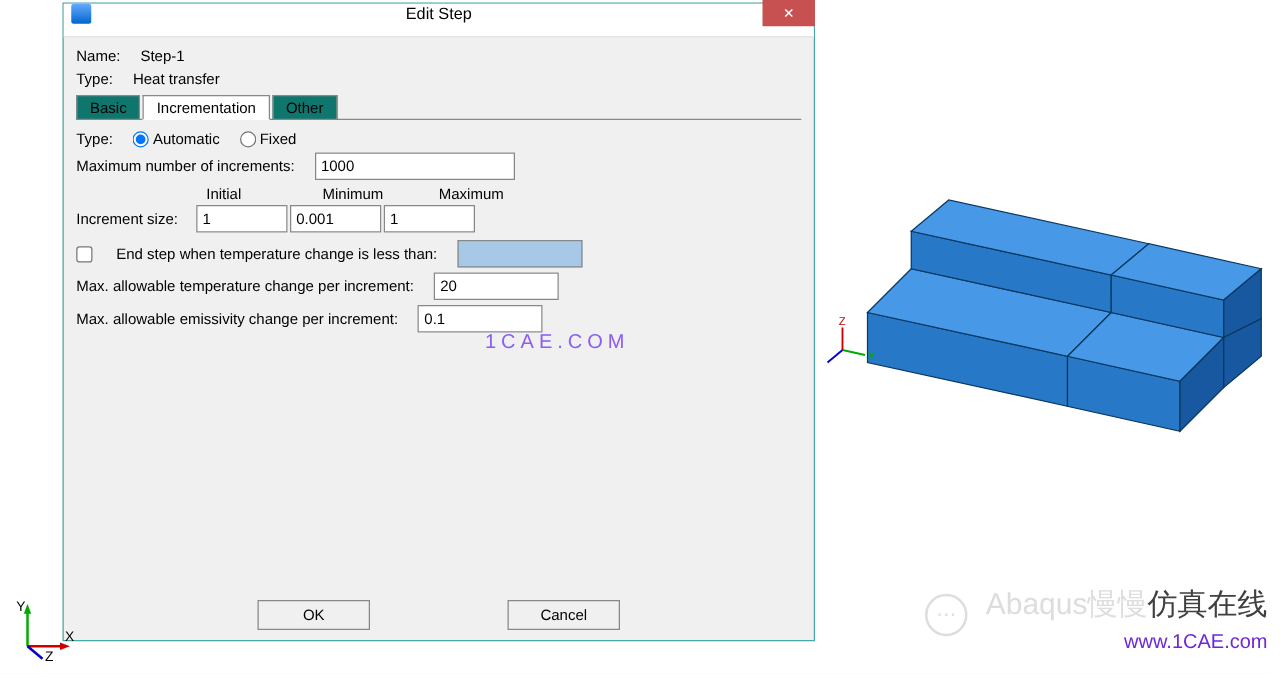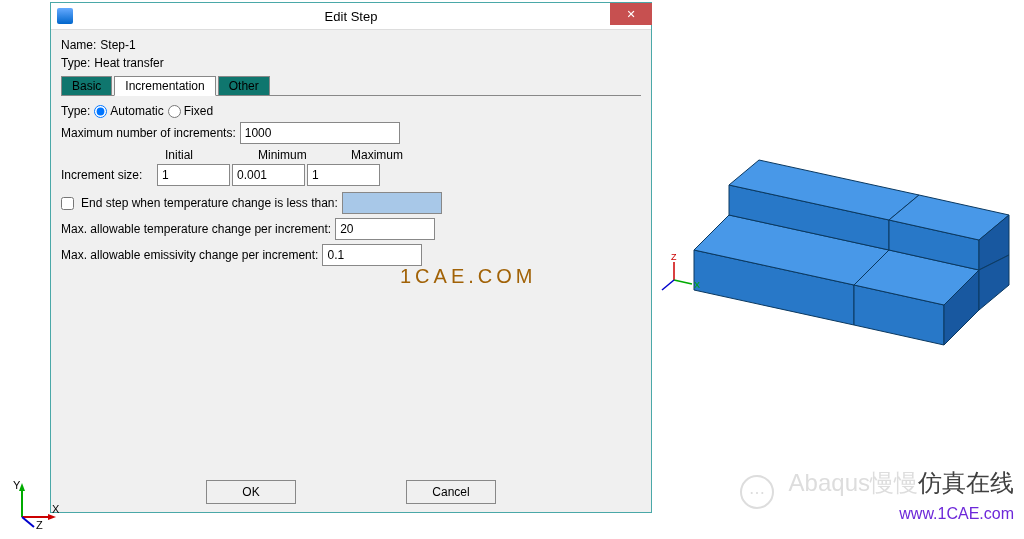--- a/index.html
+++ b/index.html
@@ -1,42 +1,42 @@
 <!DOCTYPE html>
 <html><head>
 <meta charset="utf-8">
 <style>
 body{margin:0;padding:0;width:1024px;height:539px;font-family:"Segoe UI",Arial,sans-serif;font-size:12px;background:#fff;overflow:hidden;position:relative}
 .dialog{position:absolute;left:50px;top:2px;width:600px;height:509px;background:#f0f0f0;border:1px solid #4aa8a8}
-.titlebar{height:26px;background:#fff;border-bottom:1px solid #ddd;display:flex;align-items:center;position:relative}
+.titlebar{height:26px;background:#fff;border-bottom:1px solid #ddd;display:flex;align-items:flex-start;position:relative}
 .titlebar-icon{width:16px;height:16px;margin-left:6px;background:linear-gradient(#6af,#06c);border-radius:2px}
 .titlebar-text{position:absolute;left:50%;transform:translateX(-50%);font-size:13px}
 .close-btn{margin-left:auto;width:42px;height:22px;background:#c75050;color:#fff;display:flex;align-items:center;justify-content:center;margin-top:-4px;margin-right:-1px;font-family:Arial;font-size:11px}
 .content{padding:8px 10px}
-.row{margin-bottom:4px;display:flex;align-items:center;gap:4px}
+.row{margin-bottom:4px;display:flex;align-items:center;gap:16px}
 .tabs{margin-top:6px;display:flex;gap:2px}
 .tab{padding:2px 10px;border:1px solid #888;background:#0f766e;font-size:12px;cursor:pointer}
 .tab.active{background:#fff;border-bottom:1px solid #fff;position:relative;z-index:1}
 .tab-body{border-top:1px solid #888;margin-top:-1px;padding-top:8px}
 input[type=radio]{margin:0 3px 0 0;vertical-align:middle}
 input[type=checkbox]{margin:0 3px 0 0;vertical-align:middle}
 input[type=text]{border:1px solid #888;padding:2px 4px;font-size:12px;font-family:inherit;height:16px;background:#fff}
 .inc-table{margin-top:4px}
 .inc-headers{display:flex;margin-left:100px;gap:16px}
 .inc-headers span{width:73px;text-align:left;font-size:12px;padding-left:4px}
 .inc-row{display:flex;align-items:center;margin-top:2px}
 .inc-row input{width:63px;margin-right:2px}
 .highlight-input{background:#a8c8e8!important}
 .buttons{position:absolute;bottom:8px;left:0;right:0;display:flex;justify-content:space-around;padding:0 100px}
 .btn{width:90px;height:24px;border:1px solid #888;background:#f0f0f0;font-size:12px;cursor:pointer}
 .model-area{position:absolute;right:0;top:130px;width:380px;height:220px}
 .axes{position:absolute;left:10px;bottom:10px;width:50px;height:50px}
 .watermark{position:absolute;right:10px;bottom:40px;font-size:24px;color:#ccc;font-family:"Microsoft YaHei",sans-serif}
 .watermark2{position:absolute;right:10px;bottom:16px;font-size:16px;color:#6d28d9;font-family:Arial}
-.watermark-center{position:absolute;left:400px;top:265px;font-size:20px;color:#a16207;letter-spacing:4px}
+.watermark-center{position:absolute;left:388px;top:265px;font-size:16px;color:#8b5cf6;letter-spacing:4px}
 .wechat{position:absolute;right:250px;bottom:30px;width:30px;height:30px;border:2px solid #ddd;border-radius:50%;display:flex;align-items:center;justify-content:center;color:#ddd;font-size:16px}
 </style>
 </head>
 <body>
 
 <div class="dialog">
   <div class="titlebar">
     <div class="titlebar-icon"></div>
     <span class="titlebar-text">Edit Step</span>
     <div class="close-btn">✕</div>

